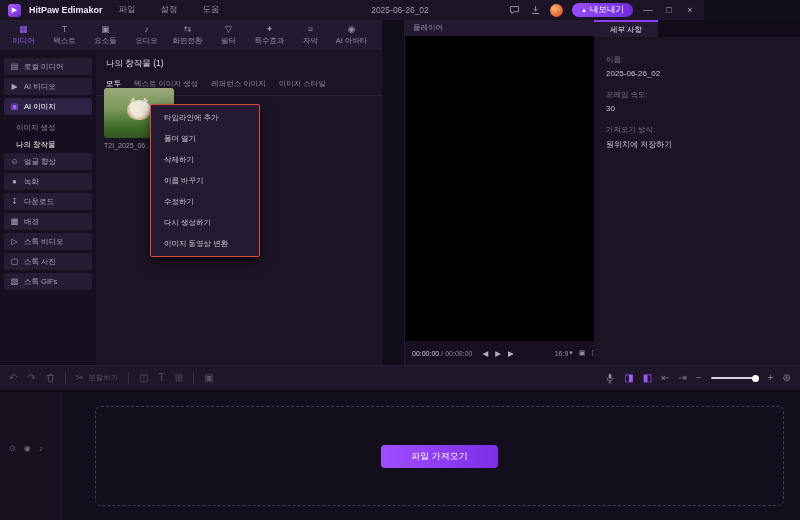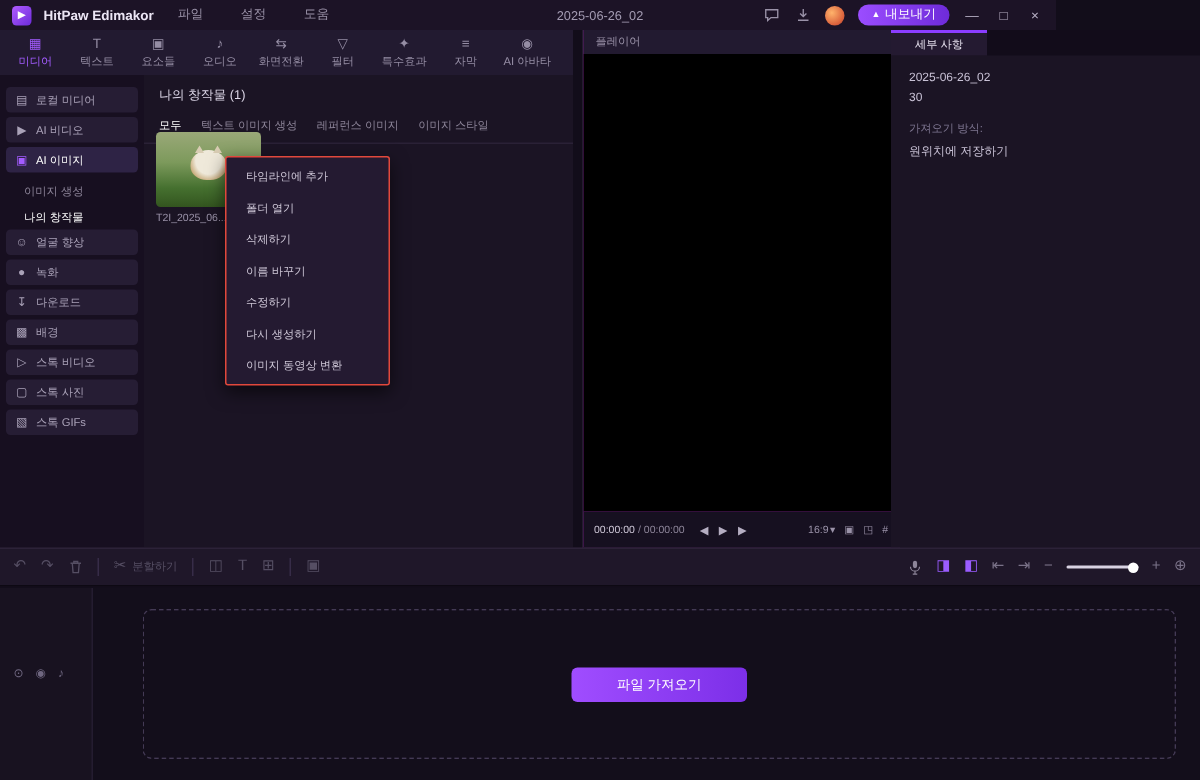--- a/index.html
+++ b/index.html
@@ -73,22 +73,22 @@
   .thumblabel { position:absolute; left:8px; top:92px; font-size:7px; color:#9a92a8; }
 
   
   .ctxmenu { position:absolute; left:150px; top:104px; width:110px;
     background:#241a31; border:1.5px solid #e1483c; border-radius:2px; padding:2px 0;
     box-shadow:0 4px 12px rgba(0,0,0,.6); z-index:5; }
   .cmi { height:21px; line-height:21px; padding-left:13px; font-size:7.5px; color:#cfc8d8;
     white-space:nowrap; }
 
   
-  .player { position:absolute; left:388px; top:20px; width:212px; height:345px;
-    background:#a21caf; border-left:1px solid #241c30; border-right:1px solid #241c30; }
+  .player { position:absolute; left:404px; top:20px; width:212px; height:345px;
+    background:#fdba74; border-left:1px solid #241c30; border-right:1px solid #241c30; }
   .phead { height:16px; background:#221a30; display:flex; align-items:center;
     padding-left:8px; font-size:7.5px; color:#9a92a8; }
   .pscreen { position:absolute; left:0; top:16px; right:0; bottom:24px; background:#000; }
   .pctrl { position:absolute; left:0; right:0; bottom:0; height:24px; background:#161020;
     display:flex; align-items:center; padding:0 7px; font-size:7px; color:#8d8599; }
   .ptime { display:flex; gap:2px; white-space:nowrap; }
   .ptime .cur { color:#cfc8d8; }
   .pbtns { display:flex; gap:7px; margin-left:10px; color:#b5aec2; font-size:7.5px; }
   .pright { margin-left:auto; display:flex; align-items:center; gap:6px; color:#9a92a8; }
   .pratio { display:flex; gap:1px; align-items:center; }
@@ -306,21 +306,23 @@
         <span>#</span>
       </span>
     </div>
   </div>
 
   <div class="details">
     <div class="dhead">
       <div class="dtab">세부 사항</div>
     </div>
     <div class="dbody">
+      <div class="dlabel">이름:</div>
       <div class="dvalue">2025-06-26_02</div>
+      <div class="dlabel">프레임 속도:</div>
       <div class="dvalue">30</div>
       <div class="dlabel">가져오기 방식:</div>
       <div class="dvalue">원위치에 저장하기</div>
     </div>
   </div>
 
   <div class="toolbar">
     <span class="ticn dis">↶</span>
     <span class="ticn dis">↷</span>
     <span class="ticn dis">

